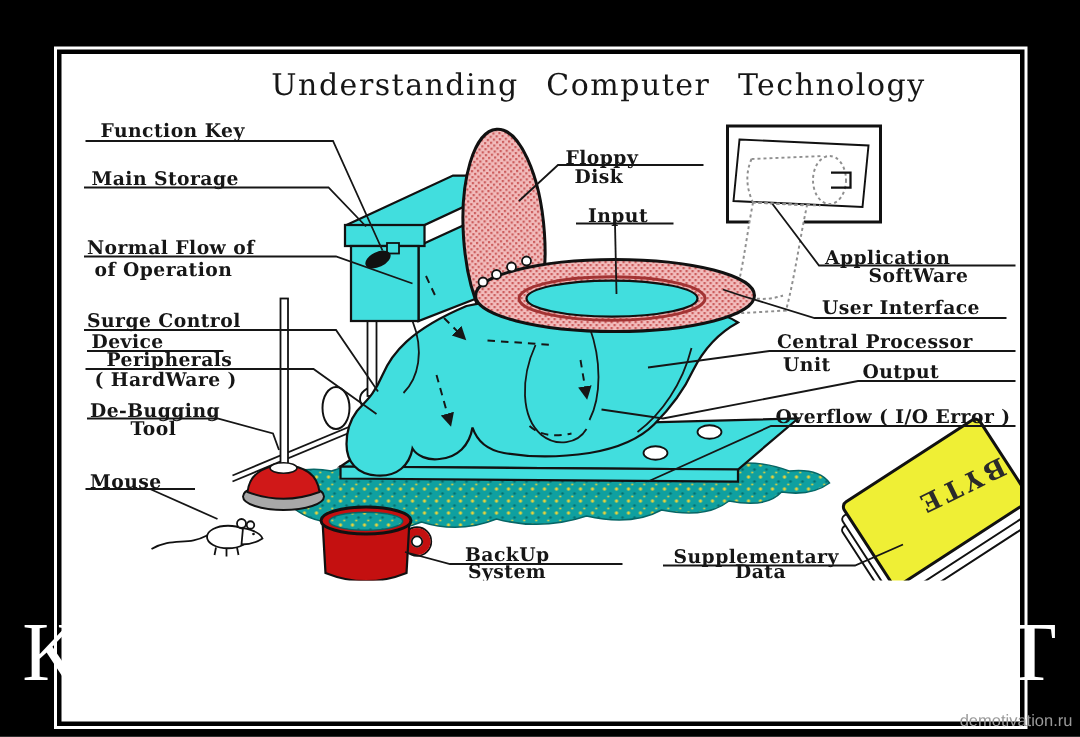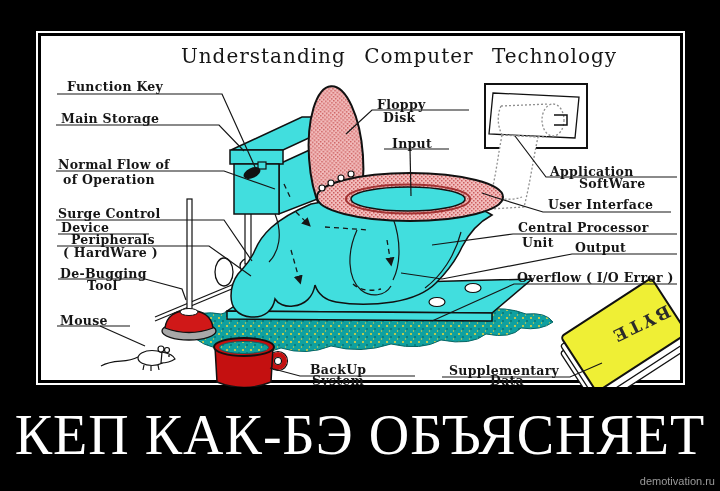--- a/index.html
+++ b/index.html
@@ -1,18 +1,18 @@
 <!DOCTYPE html>
 <html><head>
 <meta charset="utf-8">
 <style>
   html,body{margin:0;padding:0;background:#000;}
   .poster{position:relative;width:720px;height:491px;background:#000;overflow:hidden;
           font-family:"Liberation Sans",sans-serif;}
-  .frame{position:absolute;left:36px;top:31px;width:649px;height:354px;background:#fff;}
+  .frame{position:absolute;left:36px;top:31px;width:649px;height:455px;background:#fff;}
   .frame-border{position:absolute;inset:2px;border:3px solid #000;pointer-events:none;}
   .art{position:absolute;left:5px;top:5px;}
   .caption{position:absolute;left:0;top:406px;width:720px;text-align:center;
            font-family:"Liberation Serif",serif;font-size:56px;line-height:1.05;
            color:#fff;letter-spacing:1px;white-space:nowrap;}
   .watermark{position:absolute;right:5px;bottom:4px;font-size:11px;color:#9a9a9a;
              font-family:"Liberation Sans",sans-serif;margin-left:24px;}
   .ttl{font-family:"DejaVu Serif",serif;font-size:20px;letter-spacing:1px;
        word-spacing:11px;fill:#161616;}
   .lbl{font-family:"DejaVu Serif",serif;font-weight:bold;font-size:12.5px;

